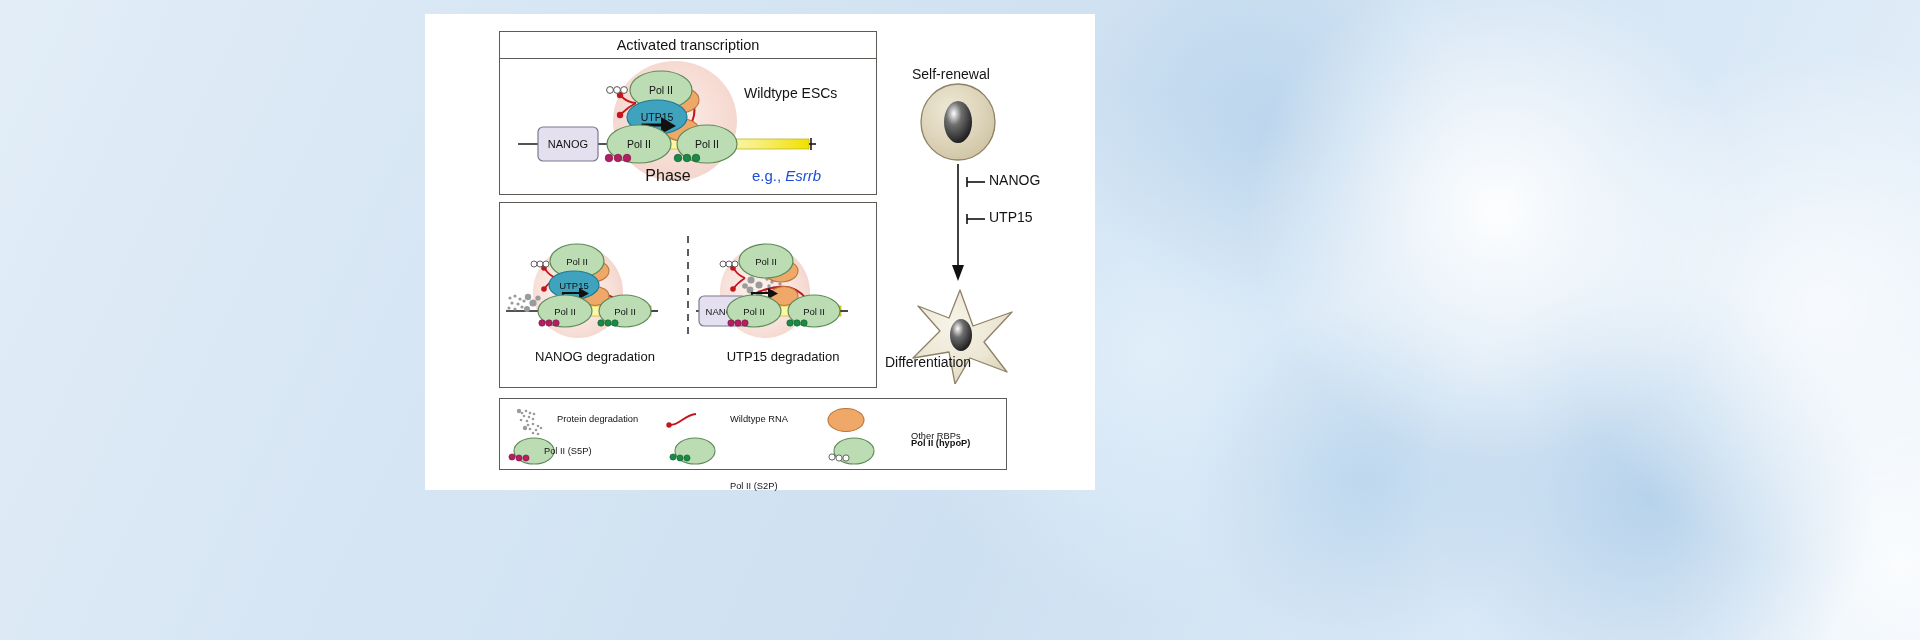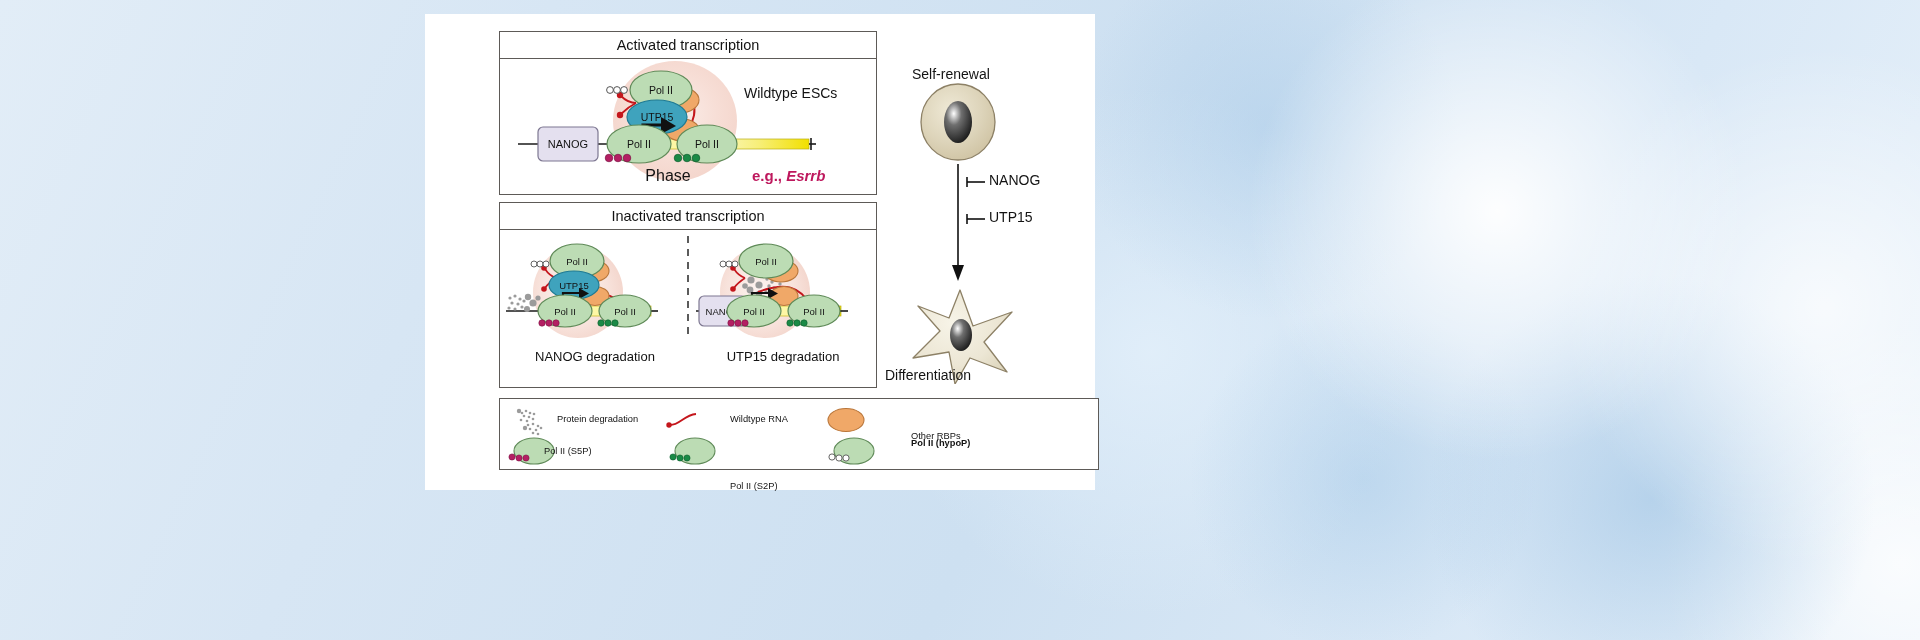--- a/index.html
+++ b/index.html
@@ -129,28 +129,27 @@
           <circle cx="178" cy="99" r="3.8"></circle>
             <circle cx="187" cy="99" r="3.8"></circle>
             <circle cx="196" cy="99" r="3.8"></circle>
         </g>
 
         <text class="lbl" x="168" y="122" font-size="16" text-anchor="middle">Phase</text>
       </svg>
 
       <div style="position:absolute;left:244px;top:26px;font-size:14px;color:#131313;">Wildtype ESCs</div>
 
-      <div style="position:absolute;left:252px;top:108px;font-size:15px;color:#be185d;font-weight:bold;">
+      <div style="position:absolute;left:252px;top:108px;font-size:15px;color:#1d4ed8;">
         <span>e.g., </span><span style="font-style:italic;">Esrrb</span>
       </div>
     </div>
   </div>
 
   <div class="panel" style="left:74px;top:188px;width:378px;height:186px;">
-    <div class="panel-title">Inactivated transcription</div>
     <div class="panel-body">
       <svg width="375" height="157" viewBox="0 0 375 157">
         <defs>
           <radialGradient id="phaseGradS" cx="45%" cy="50%" r="62%">
             <stop offset="0%" stop-color="#fcf4f1"></stop>
             <stop offset="60%" stop-color="#f8e3dc"></stop>
             <stop offset="100%" stop-color="#f2d2c8"></stop>
           </radialGradient>
         </defs>
 
@@ -306,21 +305,21 @@
               <circle cx="304" cy="93" r="3.2"></circle>
           </g>
         </g>
 
         <text class="lbl" x="95" y="131" font-size="13" text-anchor="middle">NANOG degradation</text>
         <text class="lbl" x="283" y="131" font-size="13" text-anchor="middle">UTP15 degradation</text>
       </svg>
     </div>
   </div>
 
-  <div class="legend-box" style="left:74px;top:384px;width:600px;height:72px;">
+  <div class="legend-box" style="left:74px;top:384px;width:508px;height:72px;">
     <svg width="505" height="69" viewBox="0 0 505 69">
 
       <g fill="#9b9b9b">
         <circle cx="22" cy="14" r="1.3"></circle>
           <circle cx="26" cy="12" r="1.3"></circle>
           <circle cx="30" cy="14" r="1.3"></circle>
         <circle cx="24" cy="17" r="1.3"></circle>
           <circle cx="29" cy="18" r="1.3"></circle>
           <circle cx="34" cy="15" r="1.3"></circle>
         <circle cx="21" cy="21" r="1.3"></circle>
@@ -409,16 +408,16 @@
       </g>
 
       <g>
         <path d="M75 236 L88 272 L127 258 L99 288 L122 318 L85 304 L70 330 L64 298 L28 304 L55 277 L33 252 L64 264 Z" fill="url(#diffGrad)" stroke="#8d8166" stroke-width="1.3" stroke-linejoin="round"></path>
         <ellipse cx="76" cy="281" rx="11" ry="16" fill="url(#nucGrad)"></ellipse>
       </g>
     </svg>
 
     <div class="side-txt" style="left:104px;top:118px;">NANOG</div>
     <div class="side-txt" style="left:104px;top:155px;">UTP15</div>
-    <div class="side-txt" style="left:0px;top:300px;margin-top:13px;">Differentiation</div>
+    <div class="side-txt" style="left:0px;top:300px;">Differentiation</div>
   </div>
 
 </div>
 
 </body></html>

